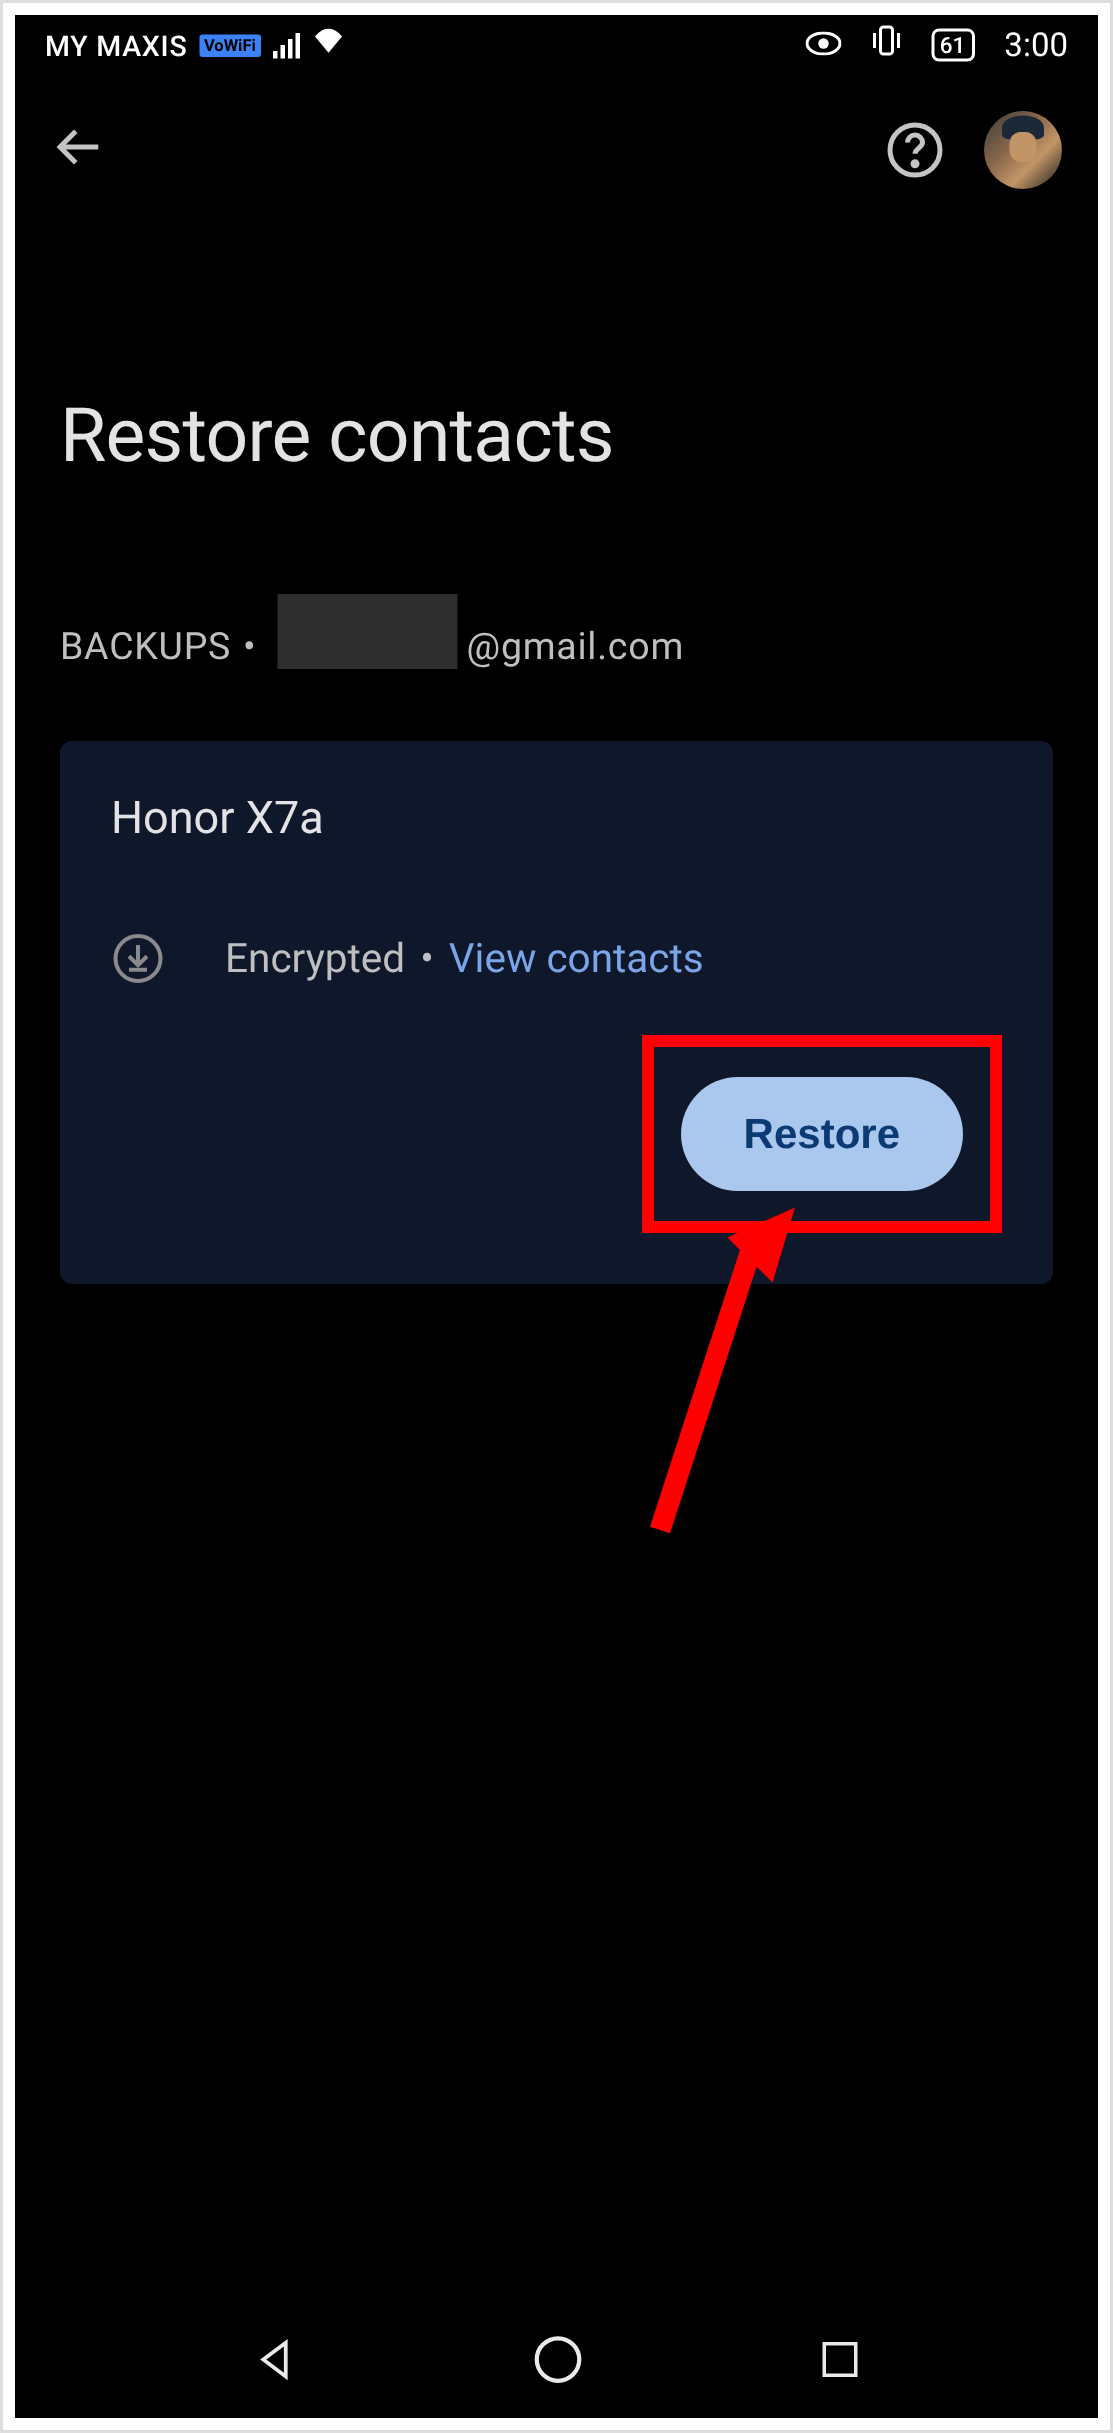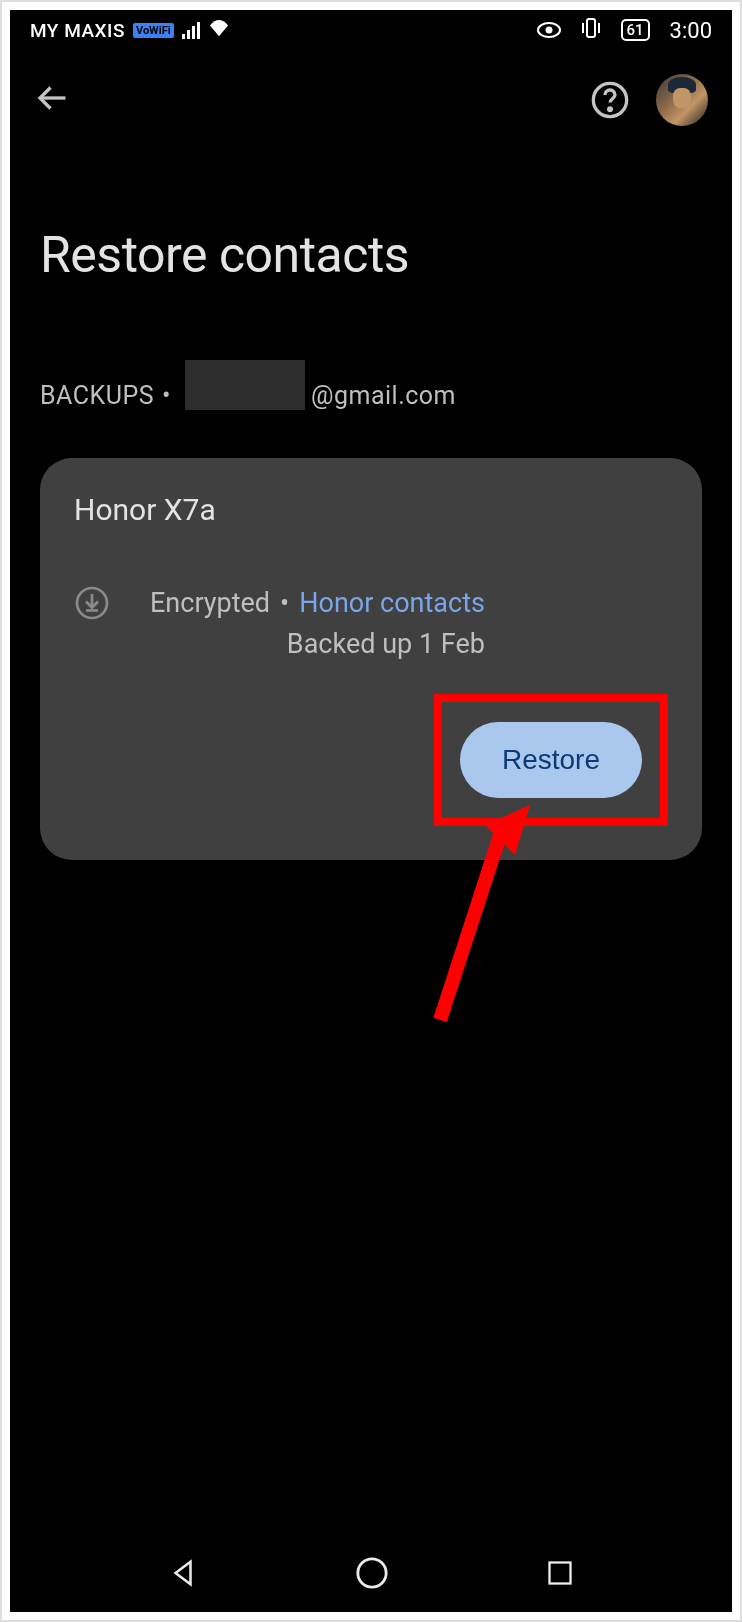--- a/index.html
+++ b/index.html
@@ -108,21 +108,21 @@
       position: absolute;
       top: 14px;
       left: 17px;
       width: 18px;
       height: 20px;
       background: #c29566;
       border-radius: 40%;
     }
     .content {
       padding: 0 30px;
-      margin-top: 76px;
+      margin-top: 112px;
     }
     .page-title {
       color: #e3e3e5;
       font-size: 50px;
       font-weight: 400;
       letter-spacing: -0.5px;
     }
     .backups-line {
       display: flex;
       align-items: flex-end;
@@ -135,22 +135,22 @@
       text-transform: uppercase;
     }
     .blurred-box {
       width: 120px;
       height: 50px;
       background: #2d2d2d;
       margin: 0 6px;
       display: inline-block;
     }
     .backup-card {
-      background: #404040;
-      border-radius: 32px;
+      background: #0f172a;
+      border-radius: 8px;
       padding: 34px 34px 34px 34px;
       margin-top: 48px;
     }
     .device-name {
       color: #e3e3e5;
       font-size: 30px;
       font-weight: 400;
     }
     .backup-detail-row {
       display: flex;
@@ -193,21 +193,21 @@
       padding: 20px 18px;
       display: inline-block;
     }
     .restore-button {
       background: #aac7ed;
       color: #0b3a75;
       border: none;
       border-radius: 40px;
       padding: 22px 42px;
       font-size: 28px;
-      font-weight: 400;
+      font-weight: 700;
       cursor: pointer;
     }
     .annotation-arrow {
       position: absolute;
       top: 790px;
       left: 400px;
       pointer-events: none;
     }
     .nav-bar {
       position: absolute;
@@ -319,23 +319,22 @@
             <circle cx="12" cy="12" r="10"></circle>
             <line x1="12" y1="6" x2="12" y2="14"></line>
             <polyline points="8,11 12,15 16,11"></polyline>
             <line x1="8" y1="17" x2="16" y2="17"></line>
           </svg>
         </div>
         <div class="backup-text">
           <div class="encrypted-line">
             <span>Encrypted</span>
             <span class="dot-sep">•</span>
-            <span class="view-contacts-link">Honor contacts</span>
+            <span class="view-contacts-link">View contacts</span>
           </div>
-          <div>Backed up 1 Feb</div>
         </div>
       </div>
 
       <div class="button-row">
         <div class="restore-highlight-box">
           <button class="restore-button">Restore</button>
         </div>
       </div>
     </div>
   </div>

